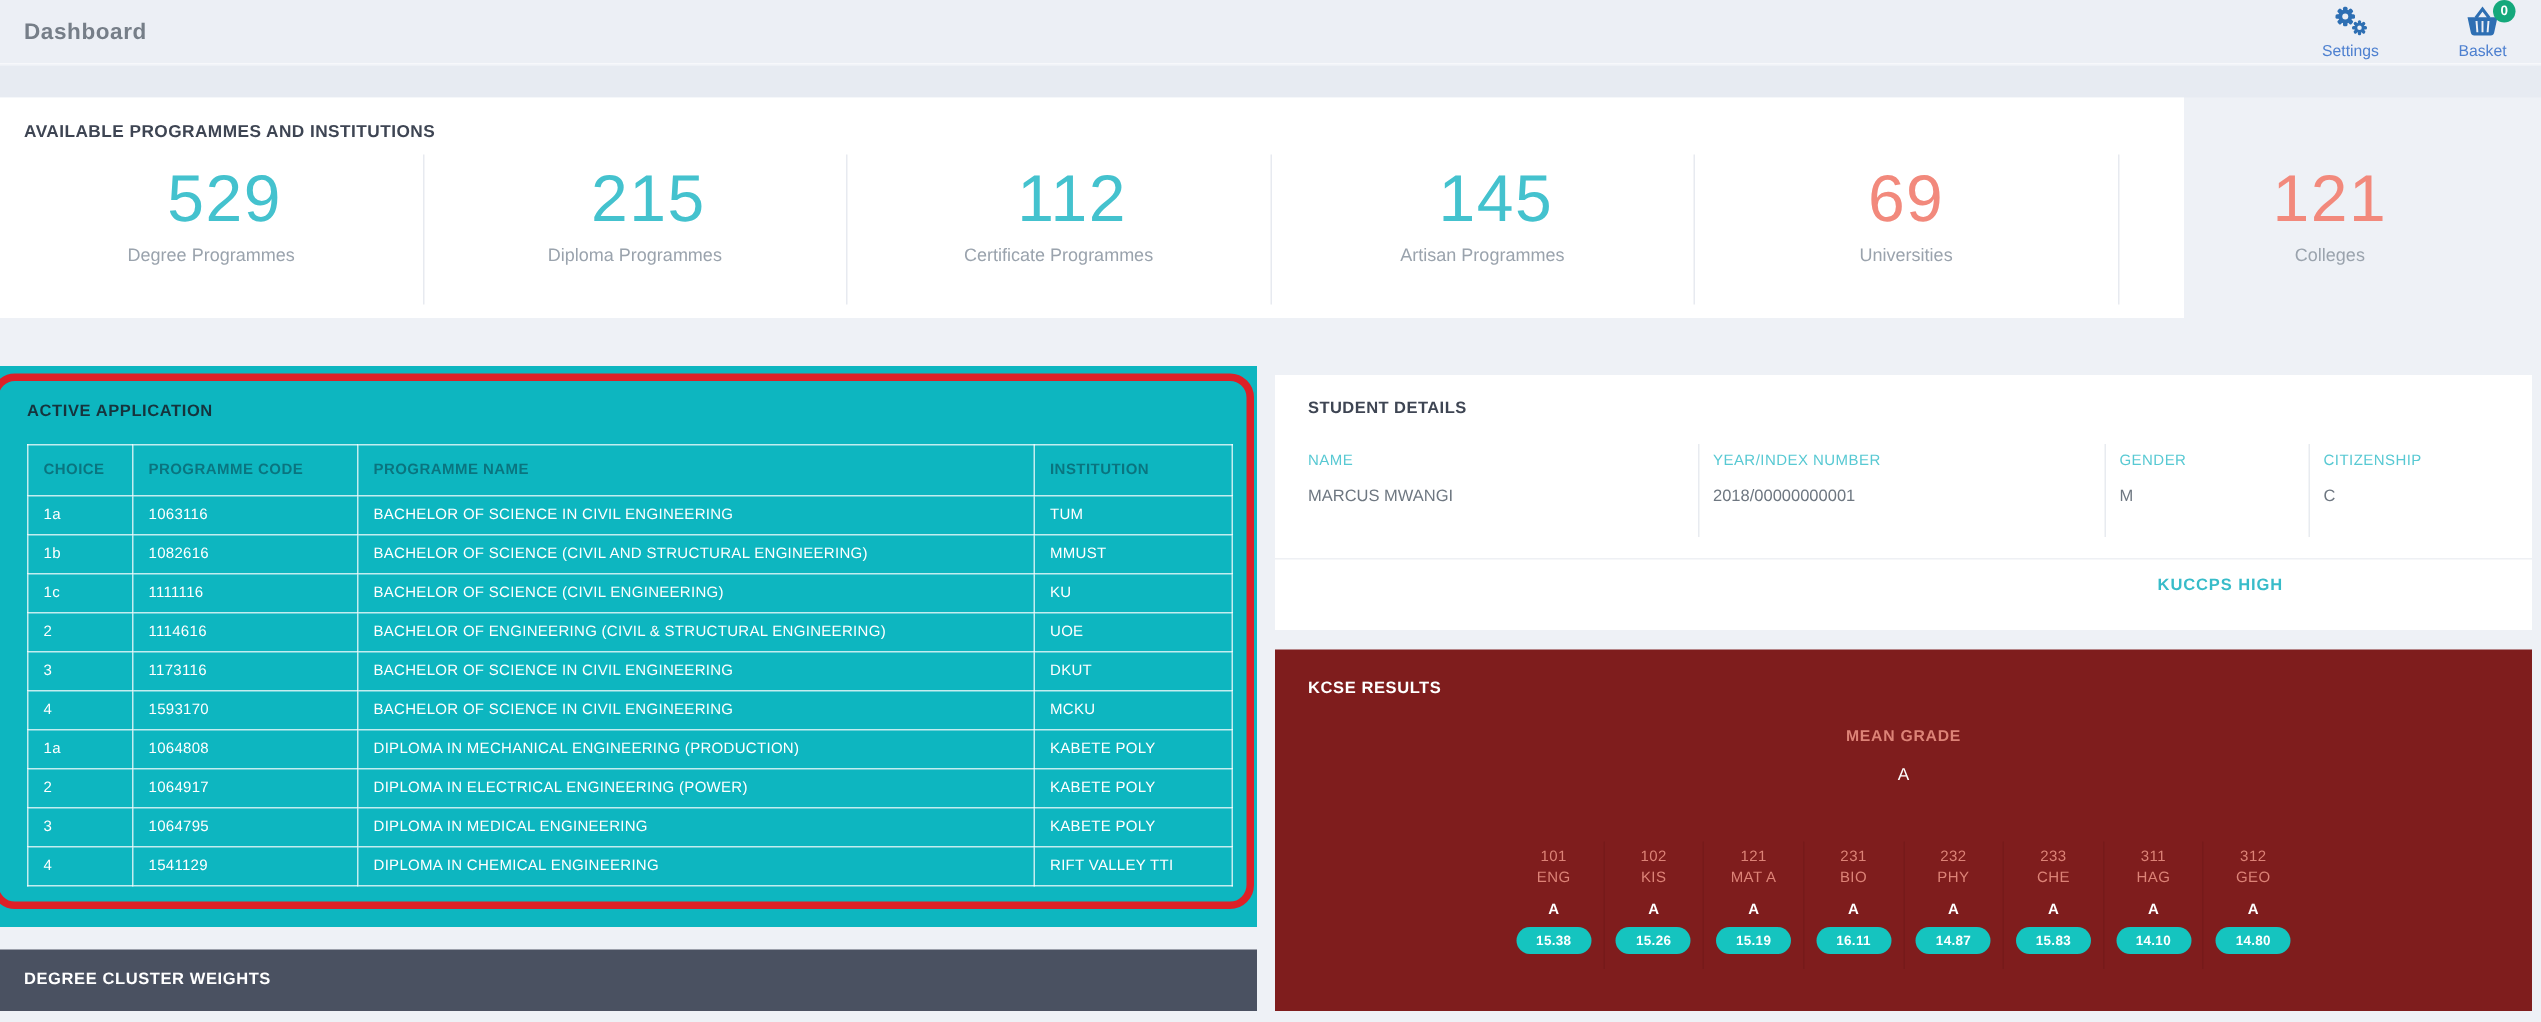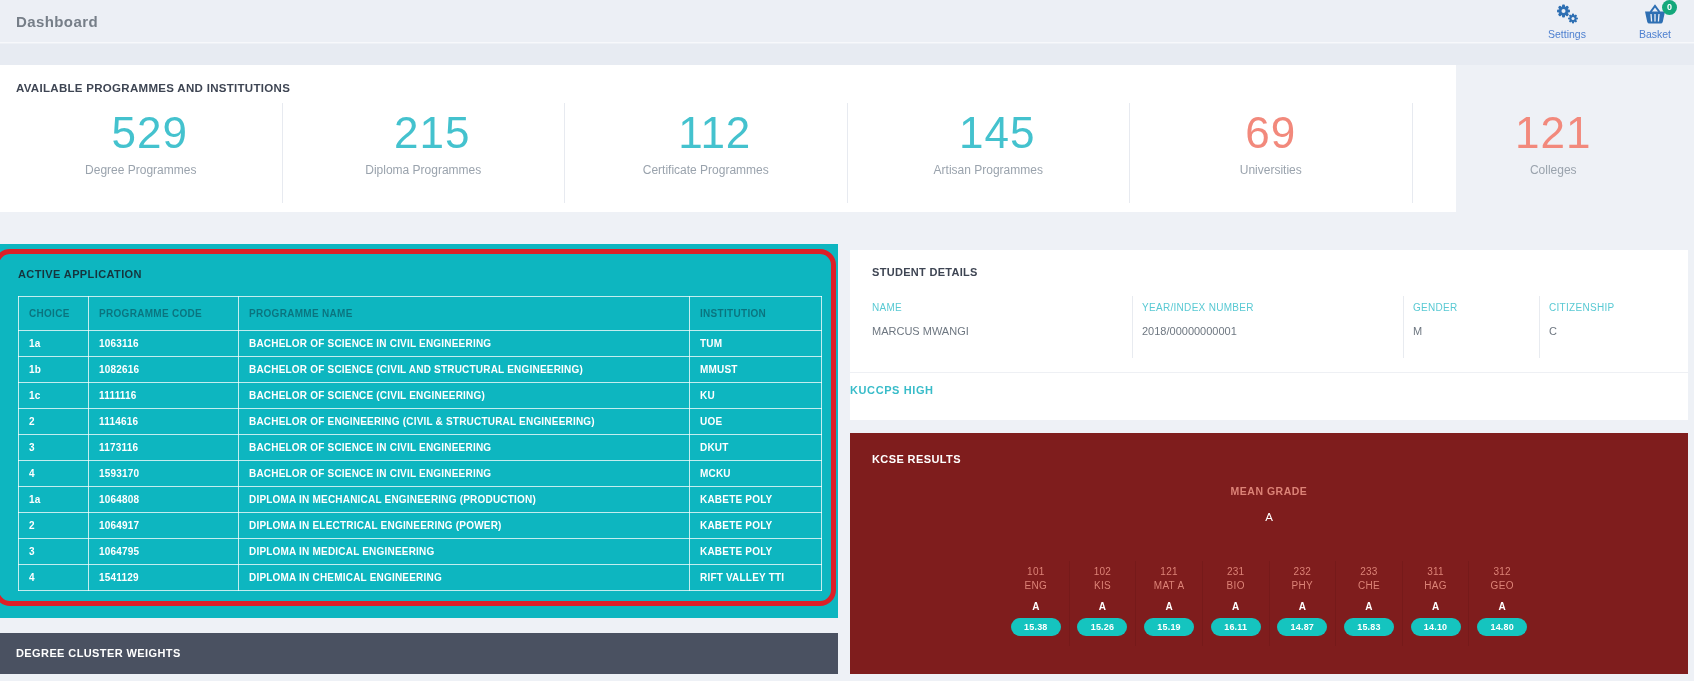--- a/index.html
+++ b/index.html
@@ -67,38 +67,38 @@
   }
   .aa-table th, .aa-table td {
     border:1px solid rgba(255,255,255,0.75);
     text-align:left; padding:0 0 0 10px; overflow:hidden; white-space:nowrap;
   }
   .aa-table th {
     height:34px; font-size:10px; font-weight:700; letter-spacing:.3px;
     color:rgba(9,62,72,0.55);
   }
   .aa-table td {
-    height:26px; font-size:10px; font-weight:700; letter-spacing:.2px; color:#ffffff;
+    height:26px; font-size:10px; font-weight:400; letter-spacing:.2px; color:#ffffff;
   }
   .aa-table th:nth-child(1), .aa-table td:nth-child(1) { width:70px; }
   .aa-table th:nth-child(2), .aa-table td:nth-child(2) { width:150px; }
   .aa-table th:nth-child(4), .aa-table td:nth-child(4) { width:132px; }
 
   
   .sd-card { position:absolute; left:850px; top:250px; width:838px; height:170px; background:#ffffff; }
   .sd-title { position:absolute; left:22px; top:16px; font-size:11px; font-weight:700; color:#3e4553; letter-spacing:.3px; }
   .sd-field { position:absolute; top:52px; }
   .sd-label { font-size:10px; color:#58c9d3; letter-spacing:.3px; }
   .sd-value { margin-top:12px; font-size:11px; color:#6e7781; }
   .sd-f0 { left:22px; } .sd-f1 { left:292px; } .sd-f2 { left:563px; } .sd-f3 { left:699px; }
   .sd-divider { position:absolute; top:46px; width:1px; height:62px; background:#e8ebf0; }
   .sd-d0 { left:282px; } .sd-d1 { left:553px; } .sd-d2 { left:689px; }
   .sd-footer-line { position:absolute; left:0; top:122px; width:838px; height:1px; background:#eef0f4; }
   .sd-link {
-    position:absolute; left:0; top:134px; width:672px; text-align:left;
+    position:absolute; left:0; top:134px; width:672px; text-align:right;
     font-size:11px; font-weight:700; color:#38bcc9; letter-spacing:.6px; cursor:pointer;
   }
 
   
   .kcse-card { position:absolute; left:850px; top:433px; width:838px; height:241px; background:#7f1d1d; }
   .kcse-title { position:absolute; left:22px; top:20px; font-size:11px; font-weight:700; color:#ffffff; letter-spacing:.4px; }
   .kcse-summary { position:absolute; left:0; top:52px; width:838px; display:flex; }
   .kcse-sum-cell { flex:1 1 0; text-align:center; }
   .kcse-sum-label { font-size:10.5px; font-weight:700; color:#dd8377; letter-spacing:.5px; }
   .kcse-sum-value { margin-top:14px; font-size:11.5px; color:#ffffff; }

